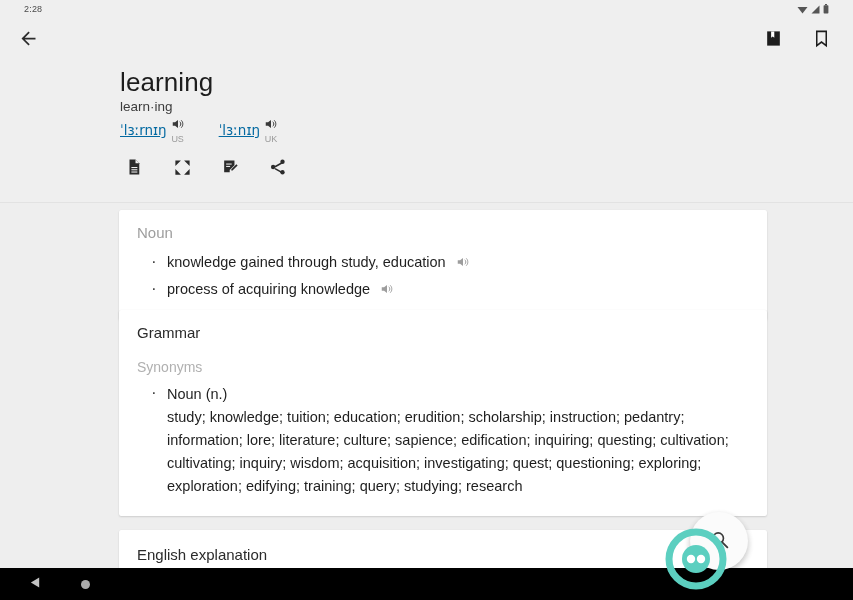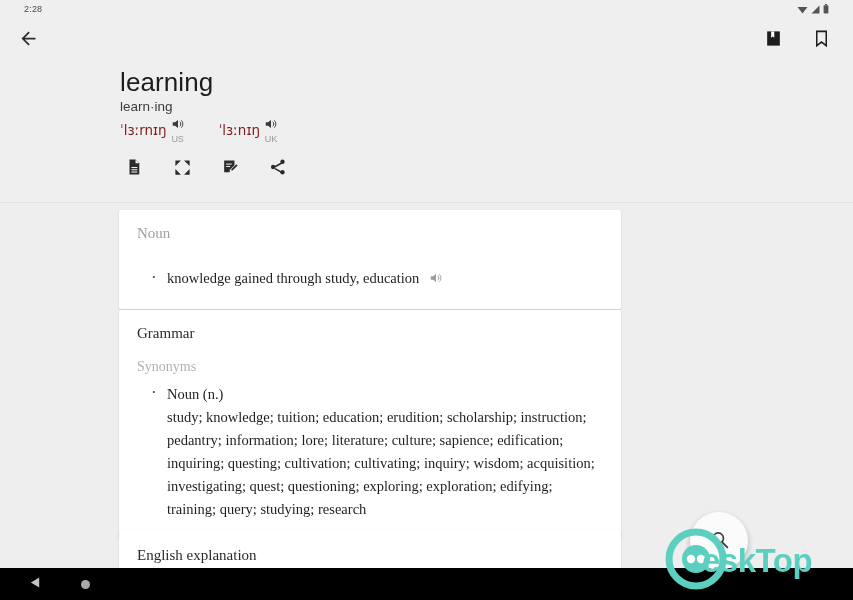--- a/index.html
+++ b/index.html
@@ -98,23 +98,24 @@
     height: 28px;
   }
   .phonetic {
     display: flex;
     align-items: flex-start;
     margin-right: 34px;
     cursor: pointer;
   }
   .ipa {
     font-size: 13.5px;
-    color: #7f1d1d;
+    color: #0369a1;
     line-height: 22px;
     font-family: "DejaVu Sans", sans-serif;
+    text-decoration: underline;
   }
   .ph-spk {
     display: flex;
     flex-direction: column;
     align-items: center;
     margin-left: 4px;
     margin-top: -2px;
   }
   .ph-label {
     font-size: 9px;
@@ -140,25 +141,24 @@
     top: 204px; left: 0;
     width: 853px;
     height: 364px;
     background: #eeeeee;
     overflow: hidden;
   }
 
   .card {
     position: absolute;
     left: 119px;
-    width: 502px;
+    width: 648px;
     background: #ffffff;
     border-radius: 2px;
     box-shadow: 0 1px 2px rgba(0,0,0,0.13), 0 0 1px rgba(0,0,0,0.08);
-    font-family: Liberation Serif, serif;
   }
   #card-noun { top: 6px; padding: 12px 18px 16px 18px; }
   #card-grammar { top: 106px; padding: 12px 18px 18px 18px; }
   #card-english { top: 326px; padding: 14px 18px 16px 18px; }
 
   .card-title {
     font-size: 15px;
     color: #2b2b2b;
     line-height: 22px;
   }
@@ -166,21 +166,21 @@
 
   .sub-title {
     font-size: 14px;
     color: #b0b0b0;
     line-height: 22px;
     margin-top: 12px;
   }
 
   ul.def-list {
     list-style: none;
-    margin-top: 22px;
+    margin-top: 6px;
   }
   ul.def-list li {
     position: relative;
     font-size: 14.5px;
     color: #1f1f1f;
     line-height: 25px;
     padding-left: 30px;
   }
   ul.def-list li::before {
     content: "\00B7";
@@ -425,20 +425,30 @@
         <li>
           <span>knowledge gained through study, education</span>
           <span class="spk-inline">
             <svg width="14" height="14" viewBox="0 0 24 24">
               <path d="M3 9v6h4l5 4V5L7 9H3z" fill="#9d9d9d"></path>
               <path d="M15.5 8.5a4.5 4.5 0 010 7" fill="none" stroke="#9d9d9d" stroke-width="1.7" stroke-linecap="round"></path>
               <path d="M18 6a8 8 0 010 12" fill="none" stroke="#9d9d9d" stroke-width="1.5" stroke-linecap="round"></path>
             </svg>
           </span>
         </li>
+        <li>
+          <span>process of acquiring knowledge</span>
+          <span class="spk-inline">
+            <svg width="14" height="14" viewBox="0 0 24 24">
+              <path d="M3 9v6h4l5 4V5L7 9H3z" fill="#9d9d9d"></path>
+              <path d="M15.5 8.5a4.5 4.5 0 010 7" fill="none" stroke="#9d9d9d" stroke-width="1.7" stroke-linecap="round"></path>
+              <path d="M18 6a8 8 0 010 12" fill="none" stroke="#9d9d9d" stroke-width="1.5" stroke-linecap="round"></path>
+            </svg>
+          </span>
+        </li>
       </ul>
     </div>
 
     <div class="card" id="card-grammar">
       <div class="card-title">Grammar</div>
       <div class="sub-title">Synonyms</div>
       <div class="syn-group">
         <div class="syn-head">Noun (n.)</div>
         <div class="syn-words">study; knowledge; tuition; education; erudition; scholarship; instruction; pedantry; information; lore; literature; culture; sapience; edification; inquiring; questing; cultivation; cultivating; inquiry; wisdom; acquisition; investigating; quest; questioning; exploring; exploration; edifying; training; query; studying; research</div>
       </div>
@@ -460,21 +470,20 @@
 
   <div id="watermark">
     <span>
       <svg width="64" height="64" viewBox="0 0 64 64">
         <circle cx="32" cy="32" r="27" fill="none" stroke="#5ccfc0" stroke-width="7"></circle>
         <circle cx="32" cy="32" r="14" fill="#5ccfc0"></circle>
         <circle cx="27" cy="32" r="4.2" fill="#ffffff"></circle>
         <circle cx="37" cy="32" r="4.2" fill="#ffffff"></circle>
       </svg>
     </span>
-    <span id="wm-text">eskTop</span>
   </div>
 
   <div id="nav-bar">
     <div id="nav-back">
       <span>
         <svg width="13" height="13" viewBox="0 0 14 14">
             <path d="M11 1.5v11L2 7z" fill="#c3c3c3"></path>
           </svg>
       </span>
     </div>

